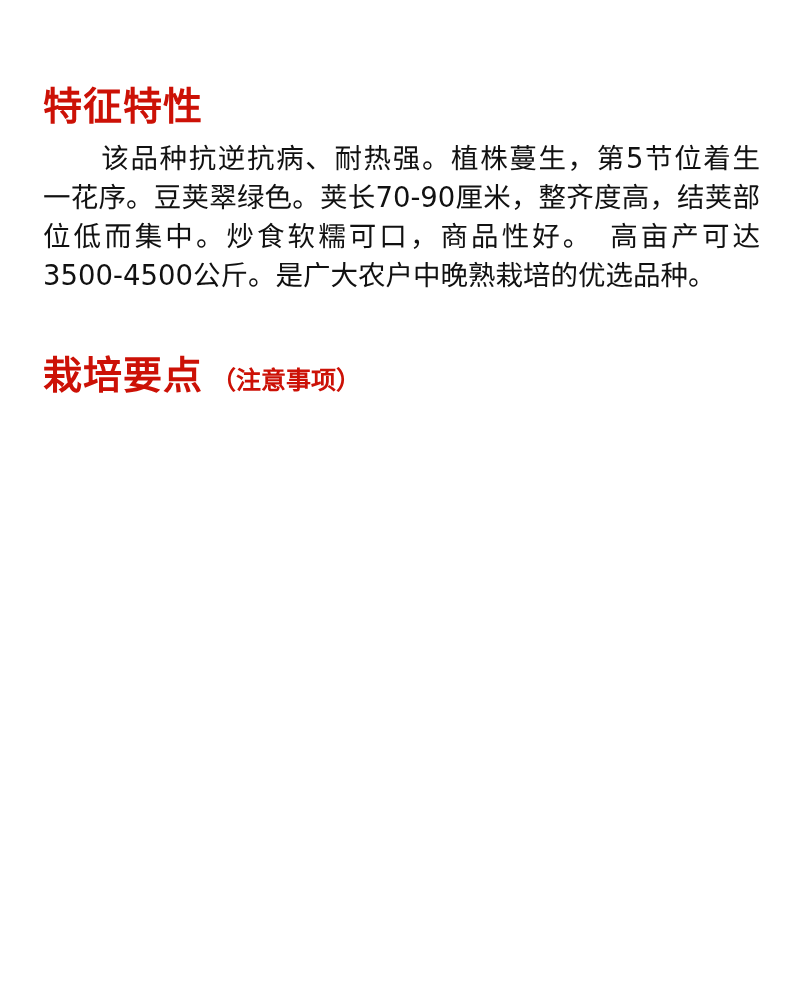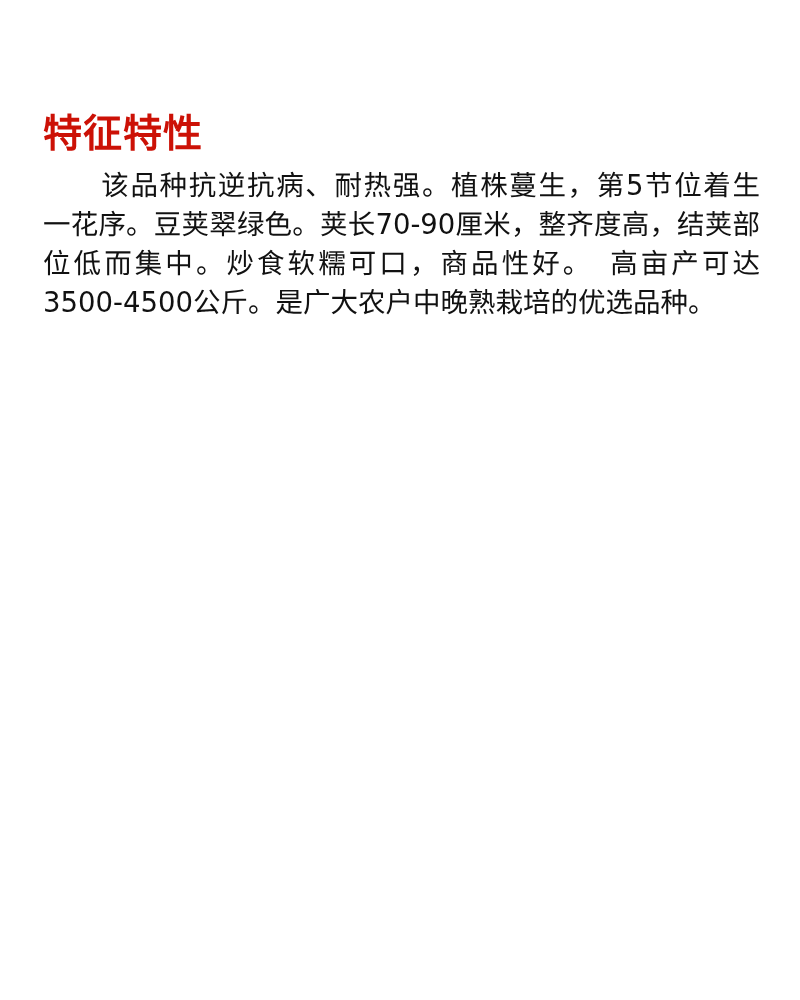--- a/index.html
+++ b/index.html
@@ -12,21 +12,21 @@
     height: 1000px;
     font-family: "DejaVu Sans", "Liberation Sans", sans-serif;
     color: #1a1a1a;
     position: relative;
     overflow: hidden;
   }
   .page {
     width: 800px;
     height: 1000px;
     box-sizing: border-box;
-    padding: 111px 40px 0 43px;
+    padding: 84px 40px 0 43px;
   }
   .section {
     margin-bottom: 0;
   }
   .section + .section {
     margin-top: 58px;
   }
   .heading {
     color: #cc1106;
     font-weight: bold;
@@ -69,15 +69,19 @@
 
   <div class="section">
     <h2 class="heading">
       <span class="heading-main">特征特性</span>
       <span class="heading-note"></span>
     </h2>
     <p class="body-text first">　　该品种抗逆抗病、耐热强。植株蔓生，第5节位着生　一花序。豆荚翠绿色。荚长70-90厘米，整齐度高，结荚部位低而集中。炒食软糯可口，商品性好。　高亩产可达3500-4500公斤。是广大农户中晚熟栽培的优选品种。</p>
   </div>
 
   <div class="section">
+    <h2 class="heading">
+      <span class="heading-main">栽培要点</span>
+      <span class="heading-note">（注意事项）</span>
+    </h2>
   </div>
 
 </div>
 
 </body></html>

